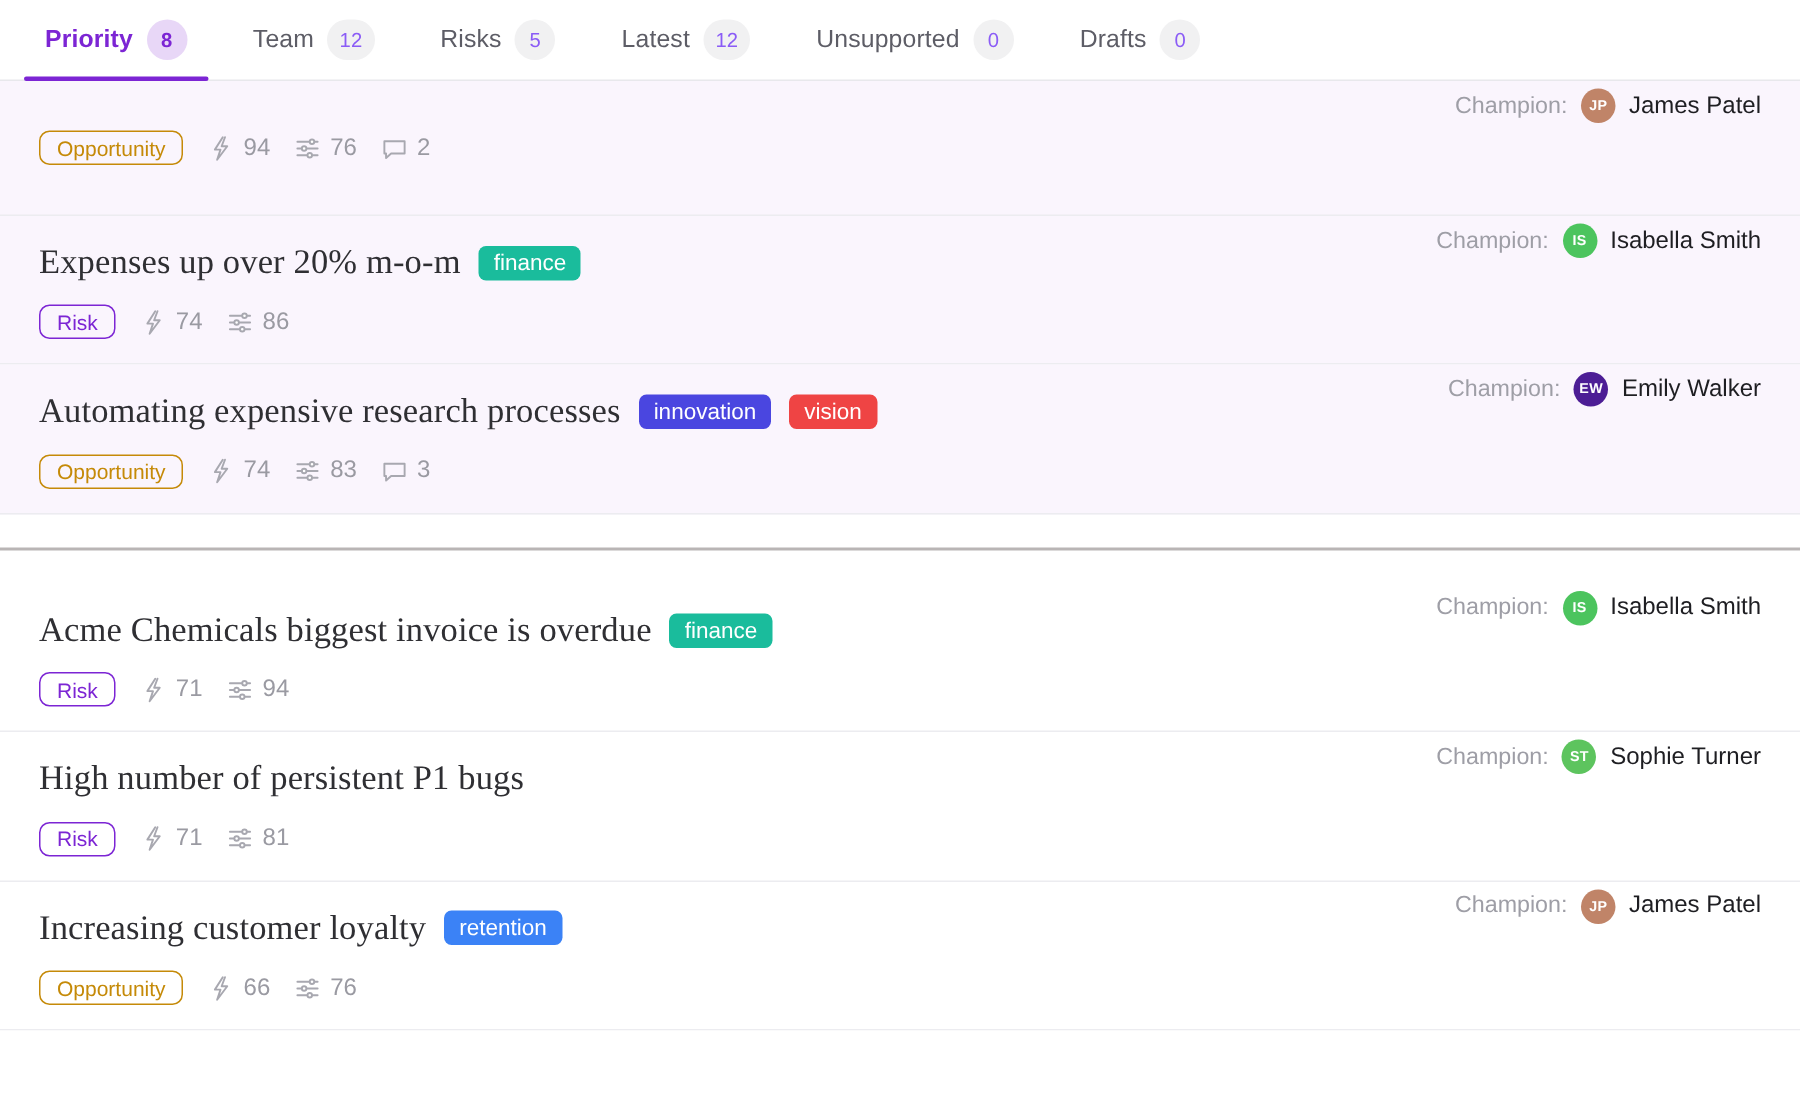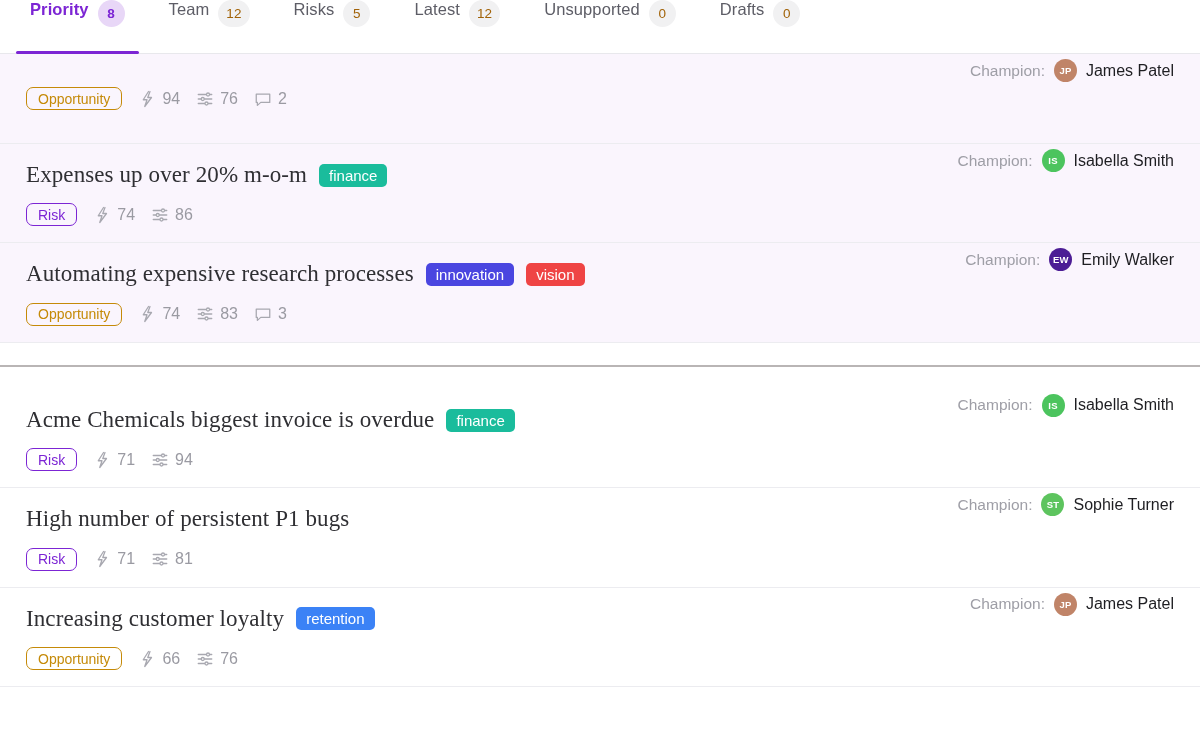--- a/index.html
+++ b/index.html
@@ -14,36 +14,36 @@
   
   .tabbar {
     height: 54px;
     display: flex;
     align-items: stretch;
     border-bottom: 1px solid #e8e8ec;
     padding-left: 8px;
   }
   .tab {
     display: flex;
-    align-items: flex-start;
+    align-items: center;
     gap: 9px;
     padding: 0 22px;
     position: relative;
     cursor: pointer;
     font-size: 16.5px;
     color: #5d5d66;
     letter-spacing: .1px;
   }
   .tab .tab-label { white-space: nowrap; }
   .tab .tab-count {
     min-width: 27px;
     height: 27px;
     border-radius: 14px;
     background: #f1f1f2;
-    color: #a16207;
+    color: #8b5cf6;
     font-size: 13.5px;
     display: flex;
     align-items: center;
     justify-content: center;
     padding: 0 8px;
   }
   .tab.active { color: #7c25d4; font-weight: 600; }
   .tab.active .tab-count { background: #e8d7f7; color: #7c25d4; }
   .tab.active::after {
     content: "";

